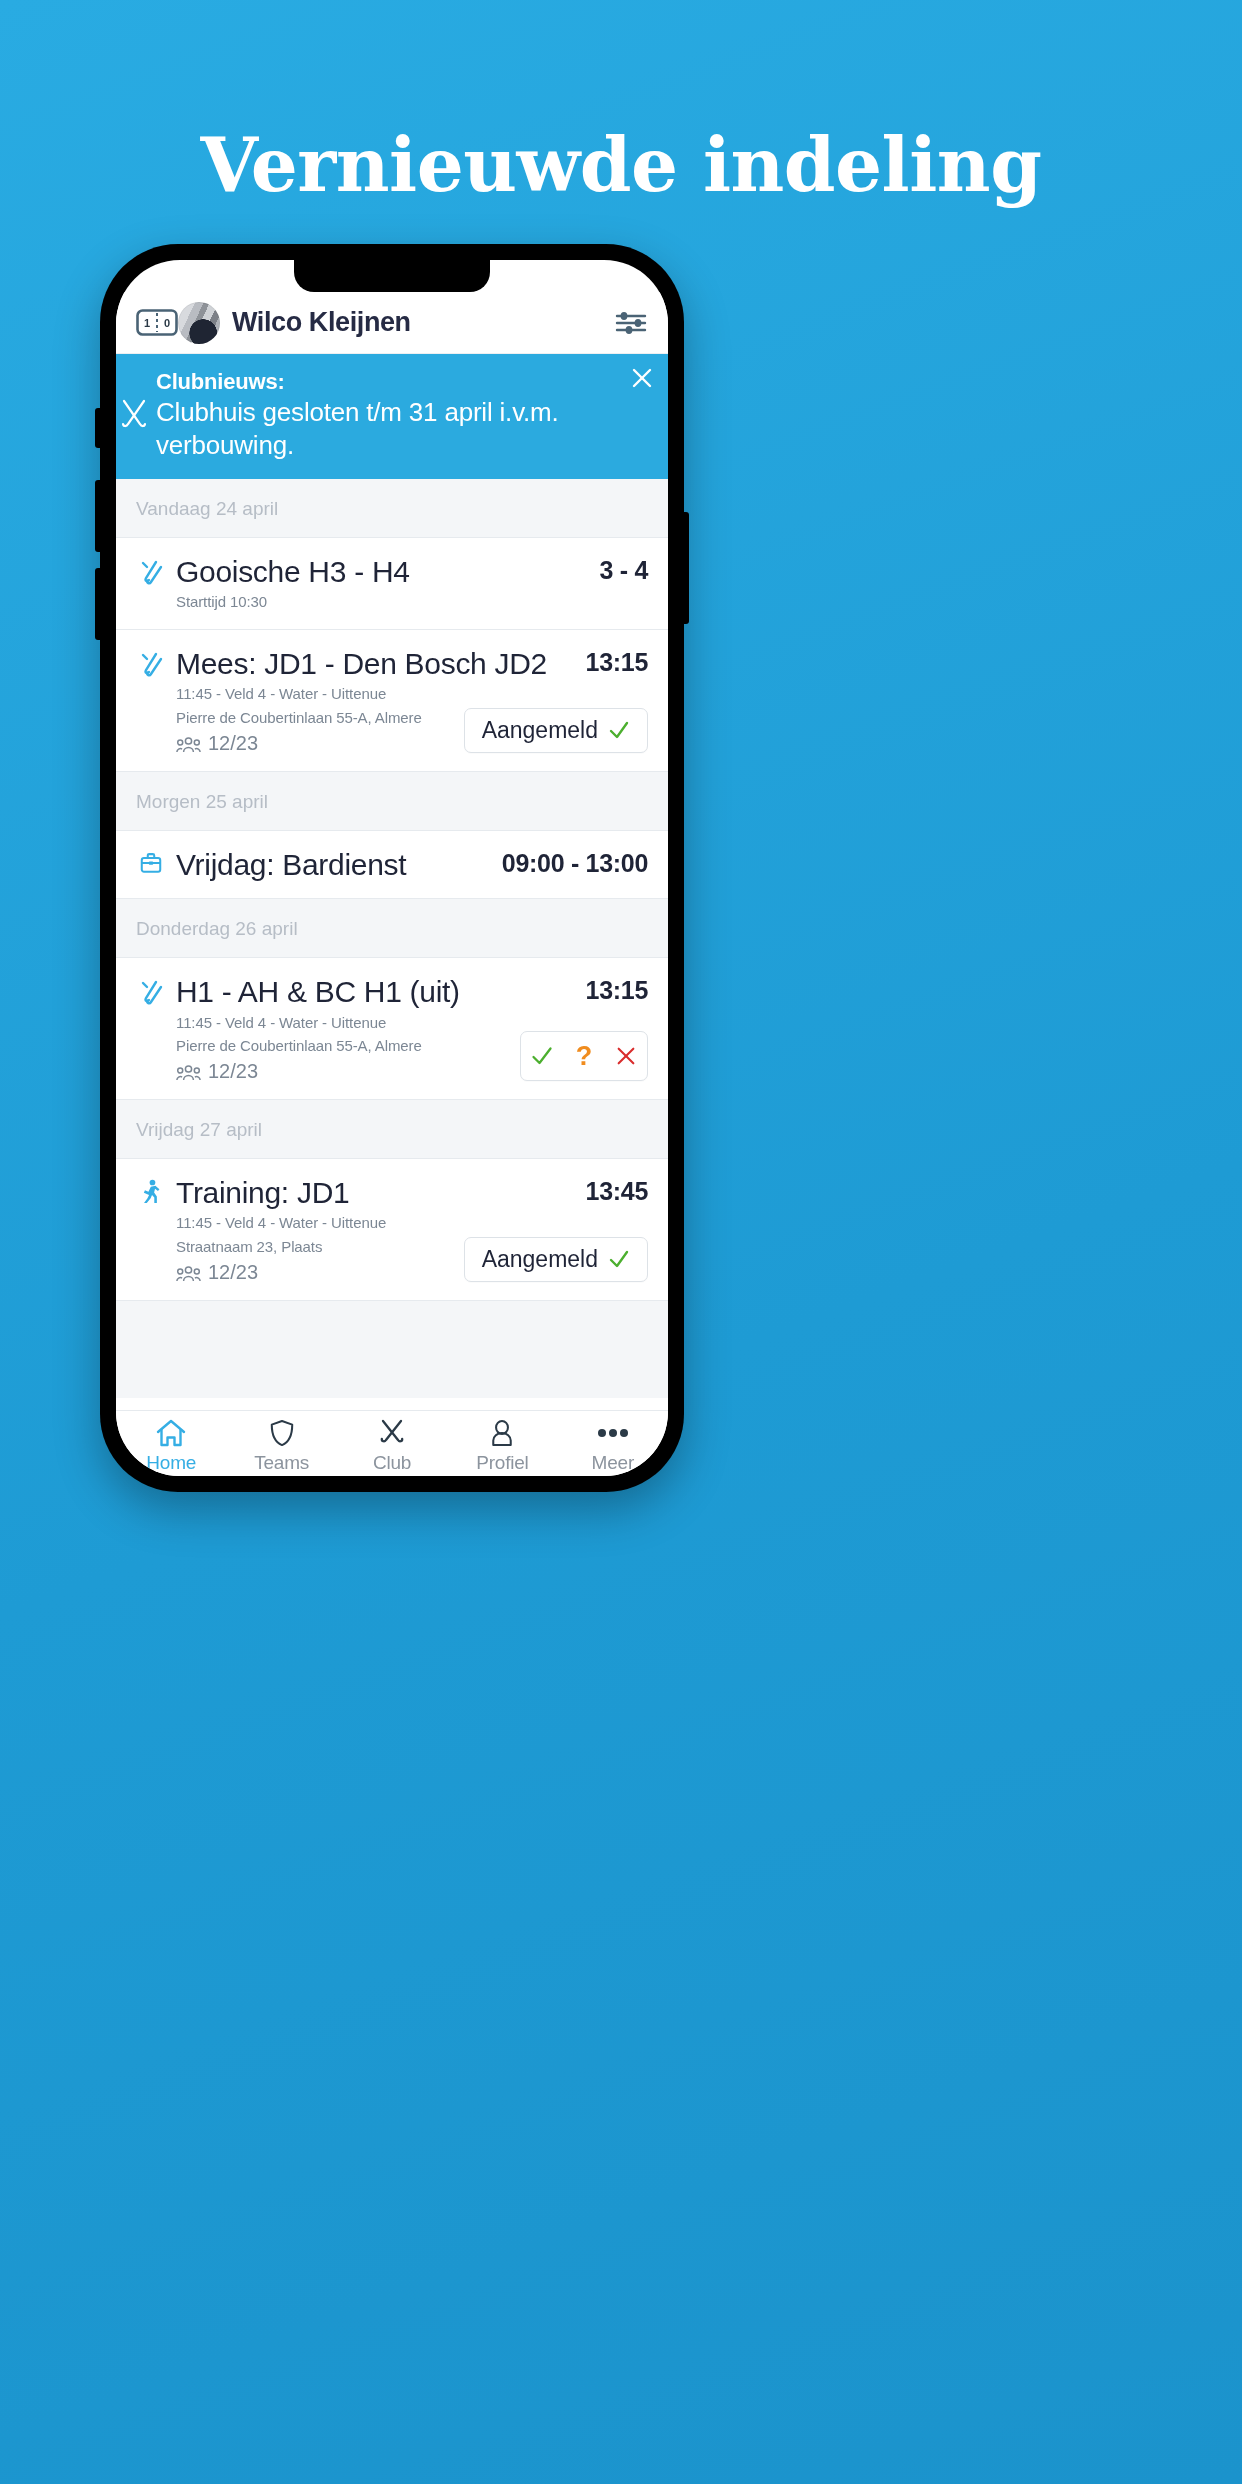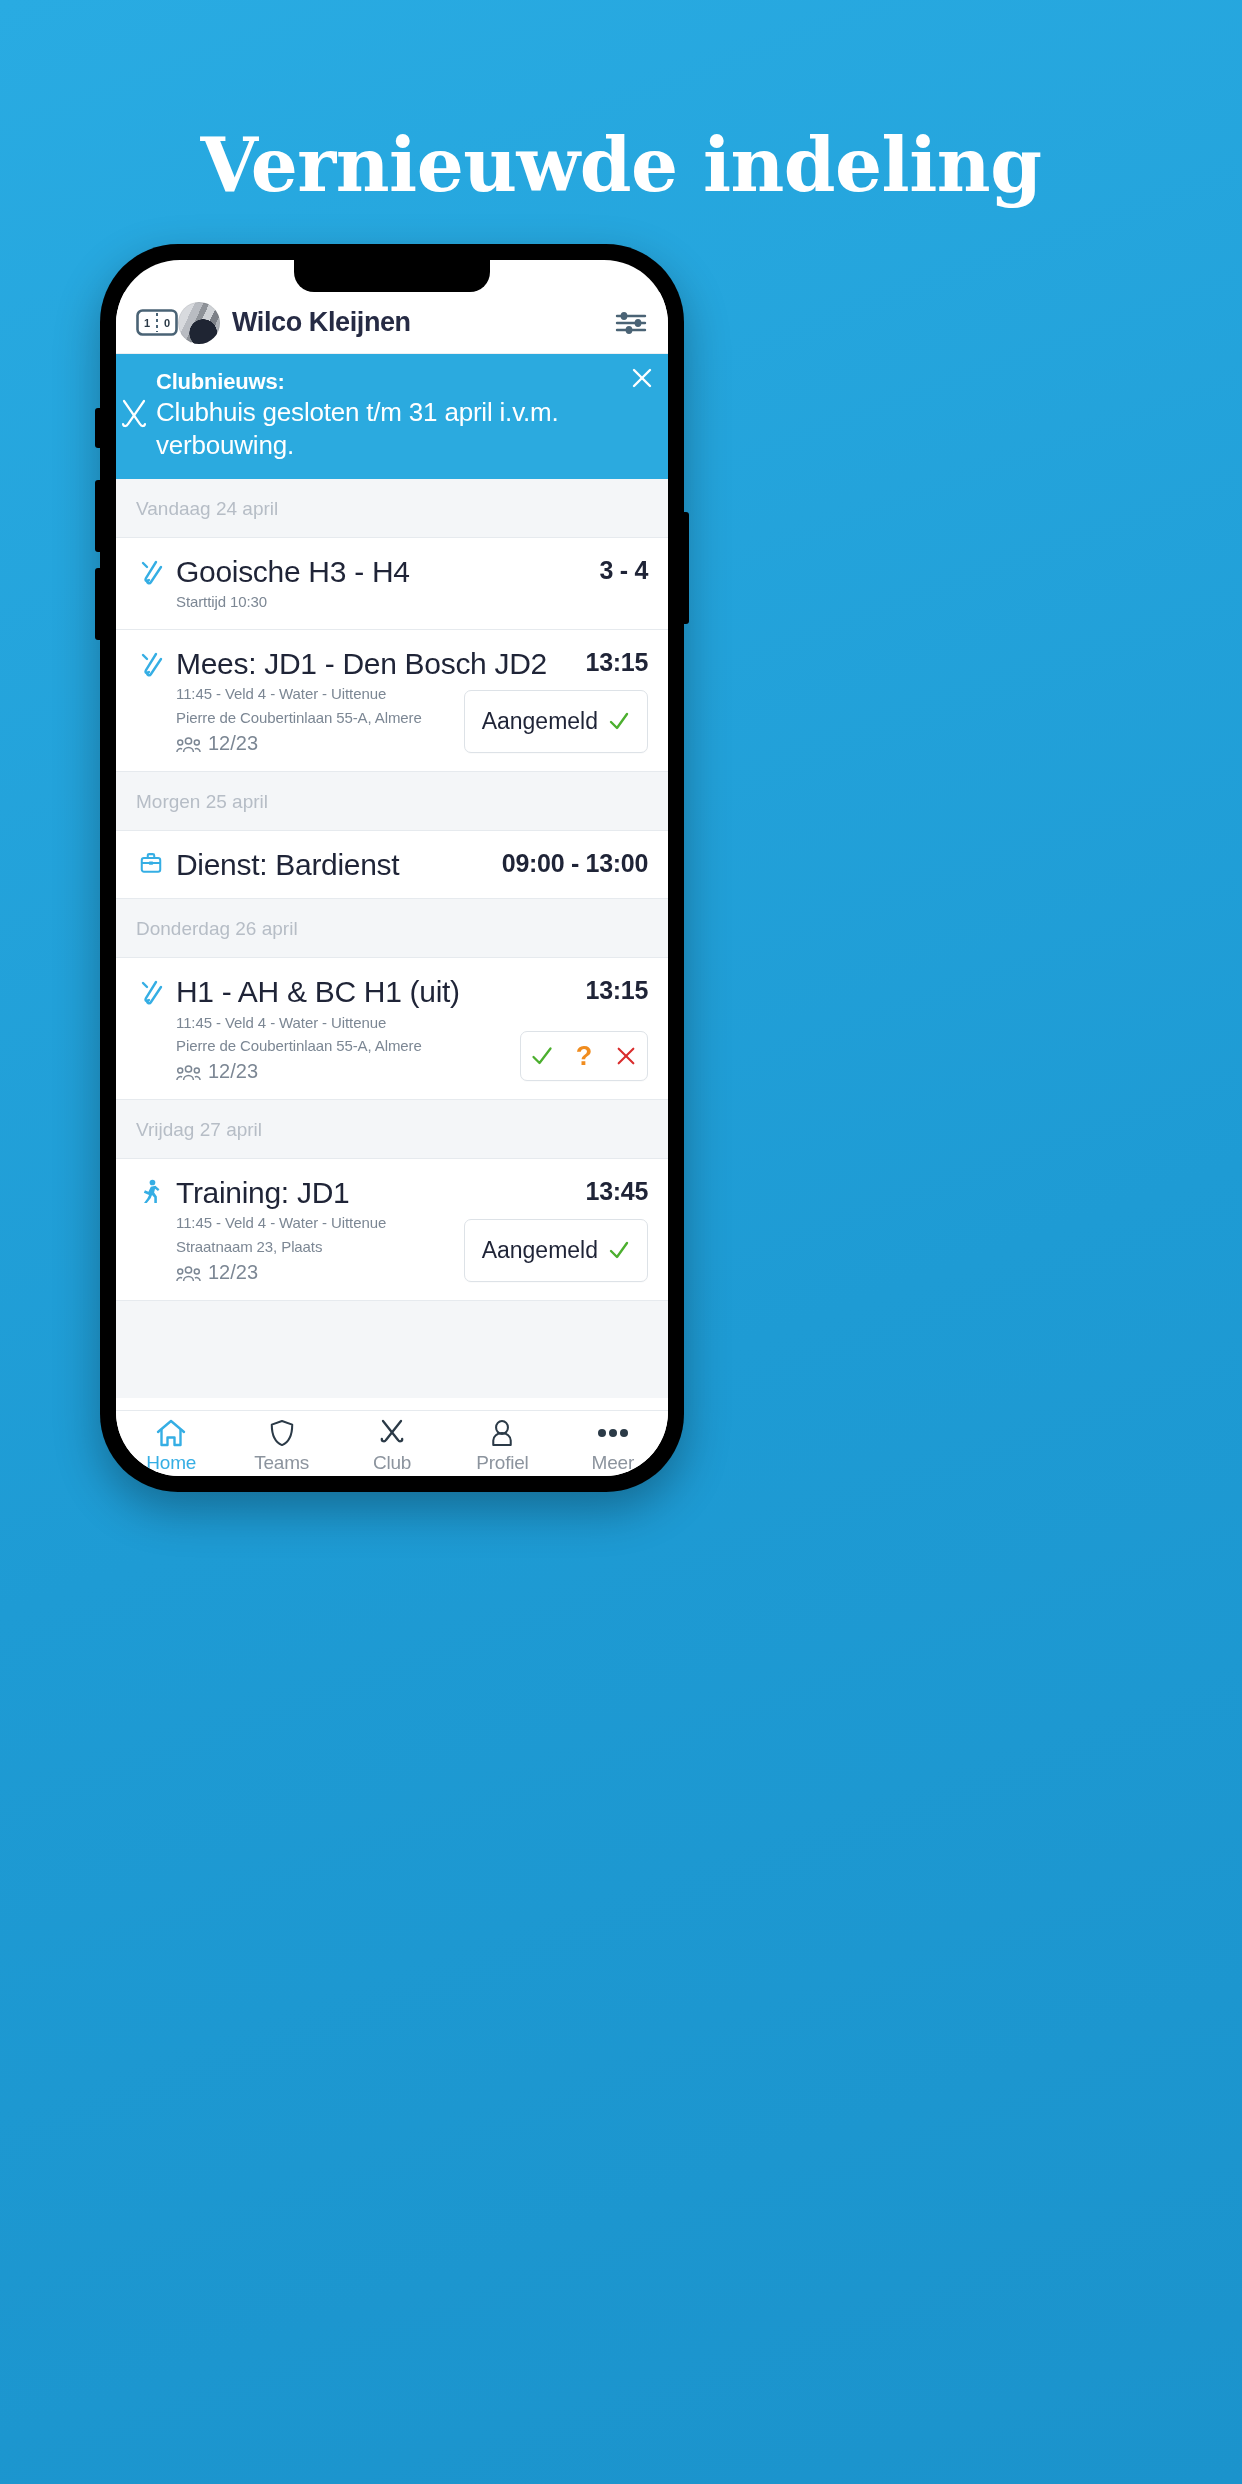--- a/index.html
+++ b/index.html
@@ -170,21 +170,21 @@
   .ev-bottom {
     display:flex; align-items:flex-end; justify-content:space-between; gap:12px;
   }
   .ev-details { flex:1 1 auto; min-width:0; }
 
   
   .btn-signed {
     display:inline-flex; align-items:center; gap:10px;
     border:1px solid #DDE2E7; border-radius:7px;
     background:#fff;
-    padding:17px 17px;
+    padding:8px 17px;
     font-size:23px; color:#1F2437;
     white-space:nowrap;
     margin-bottom:2px;
     box-shadow:0 1px 1px rgba(0,0,0,0.02);
   }
   .check-green { width:22px; height:22px; flex:0 0 auto; }
 
   .btn-group {
     display:inline-flex; align-items:center;
     border:1px solid #DDE2E7; border-radius:7px;
@@ -363,21 +363,21 @@
             <g fill="none" stroke="#35AEE4" stroke-width="2.2" stroke-linejoin="round">
               <rect x="3" y="7.5" width="20" height="15" rx="2.4"></rect>
               <path d="M9.5 7.5 V5 a1.6 1.6 0 0 1 1.6-1.6 h3.8 a1.6 1.6 0 0 1 1.6 1.6 V7.5"></path>
               <line x1="3" y1="13" x2="23" y2="13"></line>
               <rect x="10.6" y="11.3" width="4.8" height="3.6" rx="1" fill="#35AEE4" stroke="none"></rect>
             </g>
           </svg>
         </div>
         <div class="ev-main">
           <div class="ev-title-row">
-            <div class="ev-title">Dienst: Bardienst</div>
+            <div class="ev-title">Vrijdag: Bardienst</div>
             <div class="ev-right">09:00 - 13:00</div>
           </div>
         </div>
       </div>
 
       <div class="day-head">Donderdag 26 april</div>
 
       <div class="event">
         <div class="ev-icon">
           <svg viewBox="0 0 26 28" width="26" height="28">

